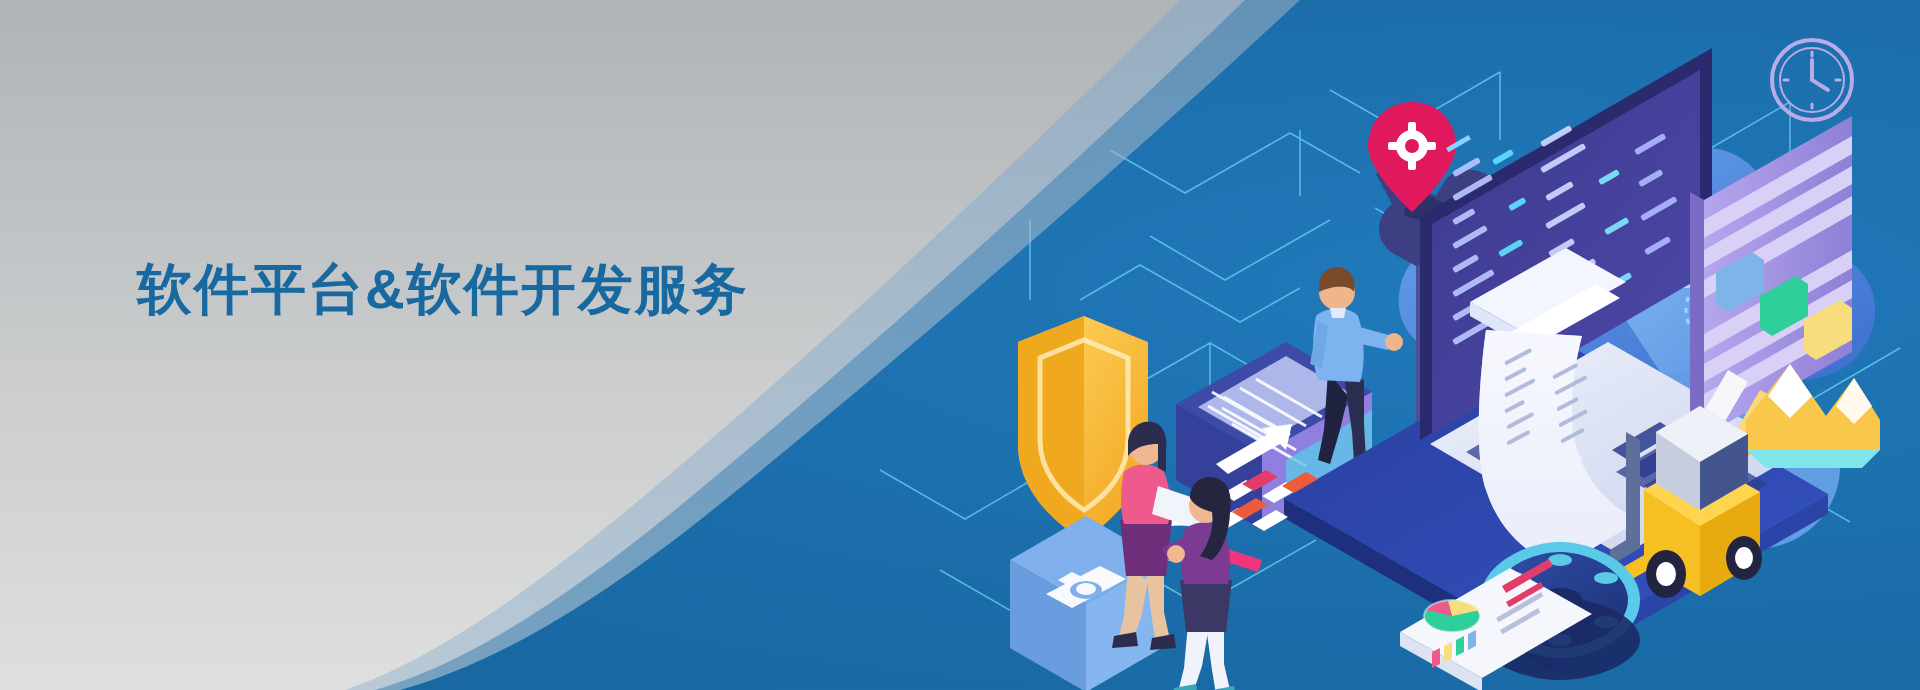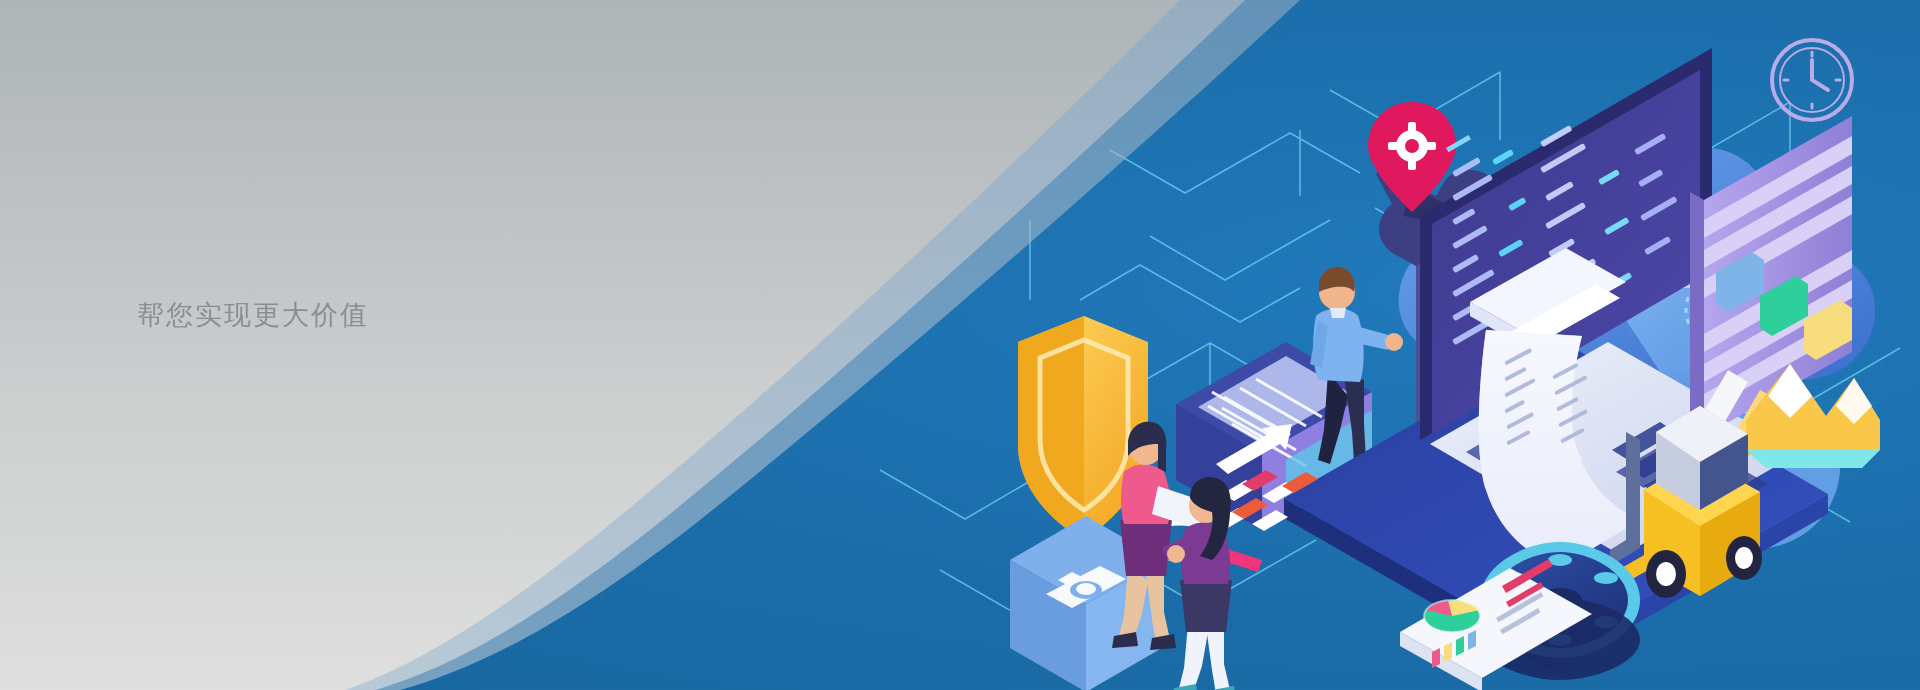--- a/index.html
+++ b/index.html
@@ -498,16 +498,16 @@
     </defs>
 
     <path d="M0 0 L1300 0 C1150 140 900 360 700 520 C560 630 470 670 400 690 L0 690 Z" fill="url(#grayG3)" opacity=".55"></path>
 
     <path d="M0 0 L1245 0 C1100 140 860 360 665 518 C535 622 450 668 375 690 L0 690 Z" fill="url(#grayG2)" opacity=".75"></path>
 
     <path d="M0 0 L1180 0 C1040 140 810 360 620 516 C500 614 420 664 345 690 L0 690 Z" fill="url(#grayG)"></path>
   </svg>
 
   <div class="left-text">
-    <p class="subhead">帮您实现更大价值</p>
+    <h1 class="headline">软件平台&amp;软件开发服务</h1>
   </div>
 
 </div>
 
 </body></html>

